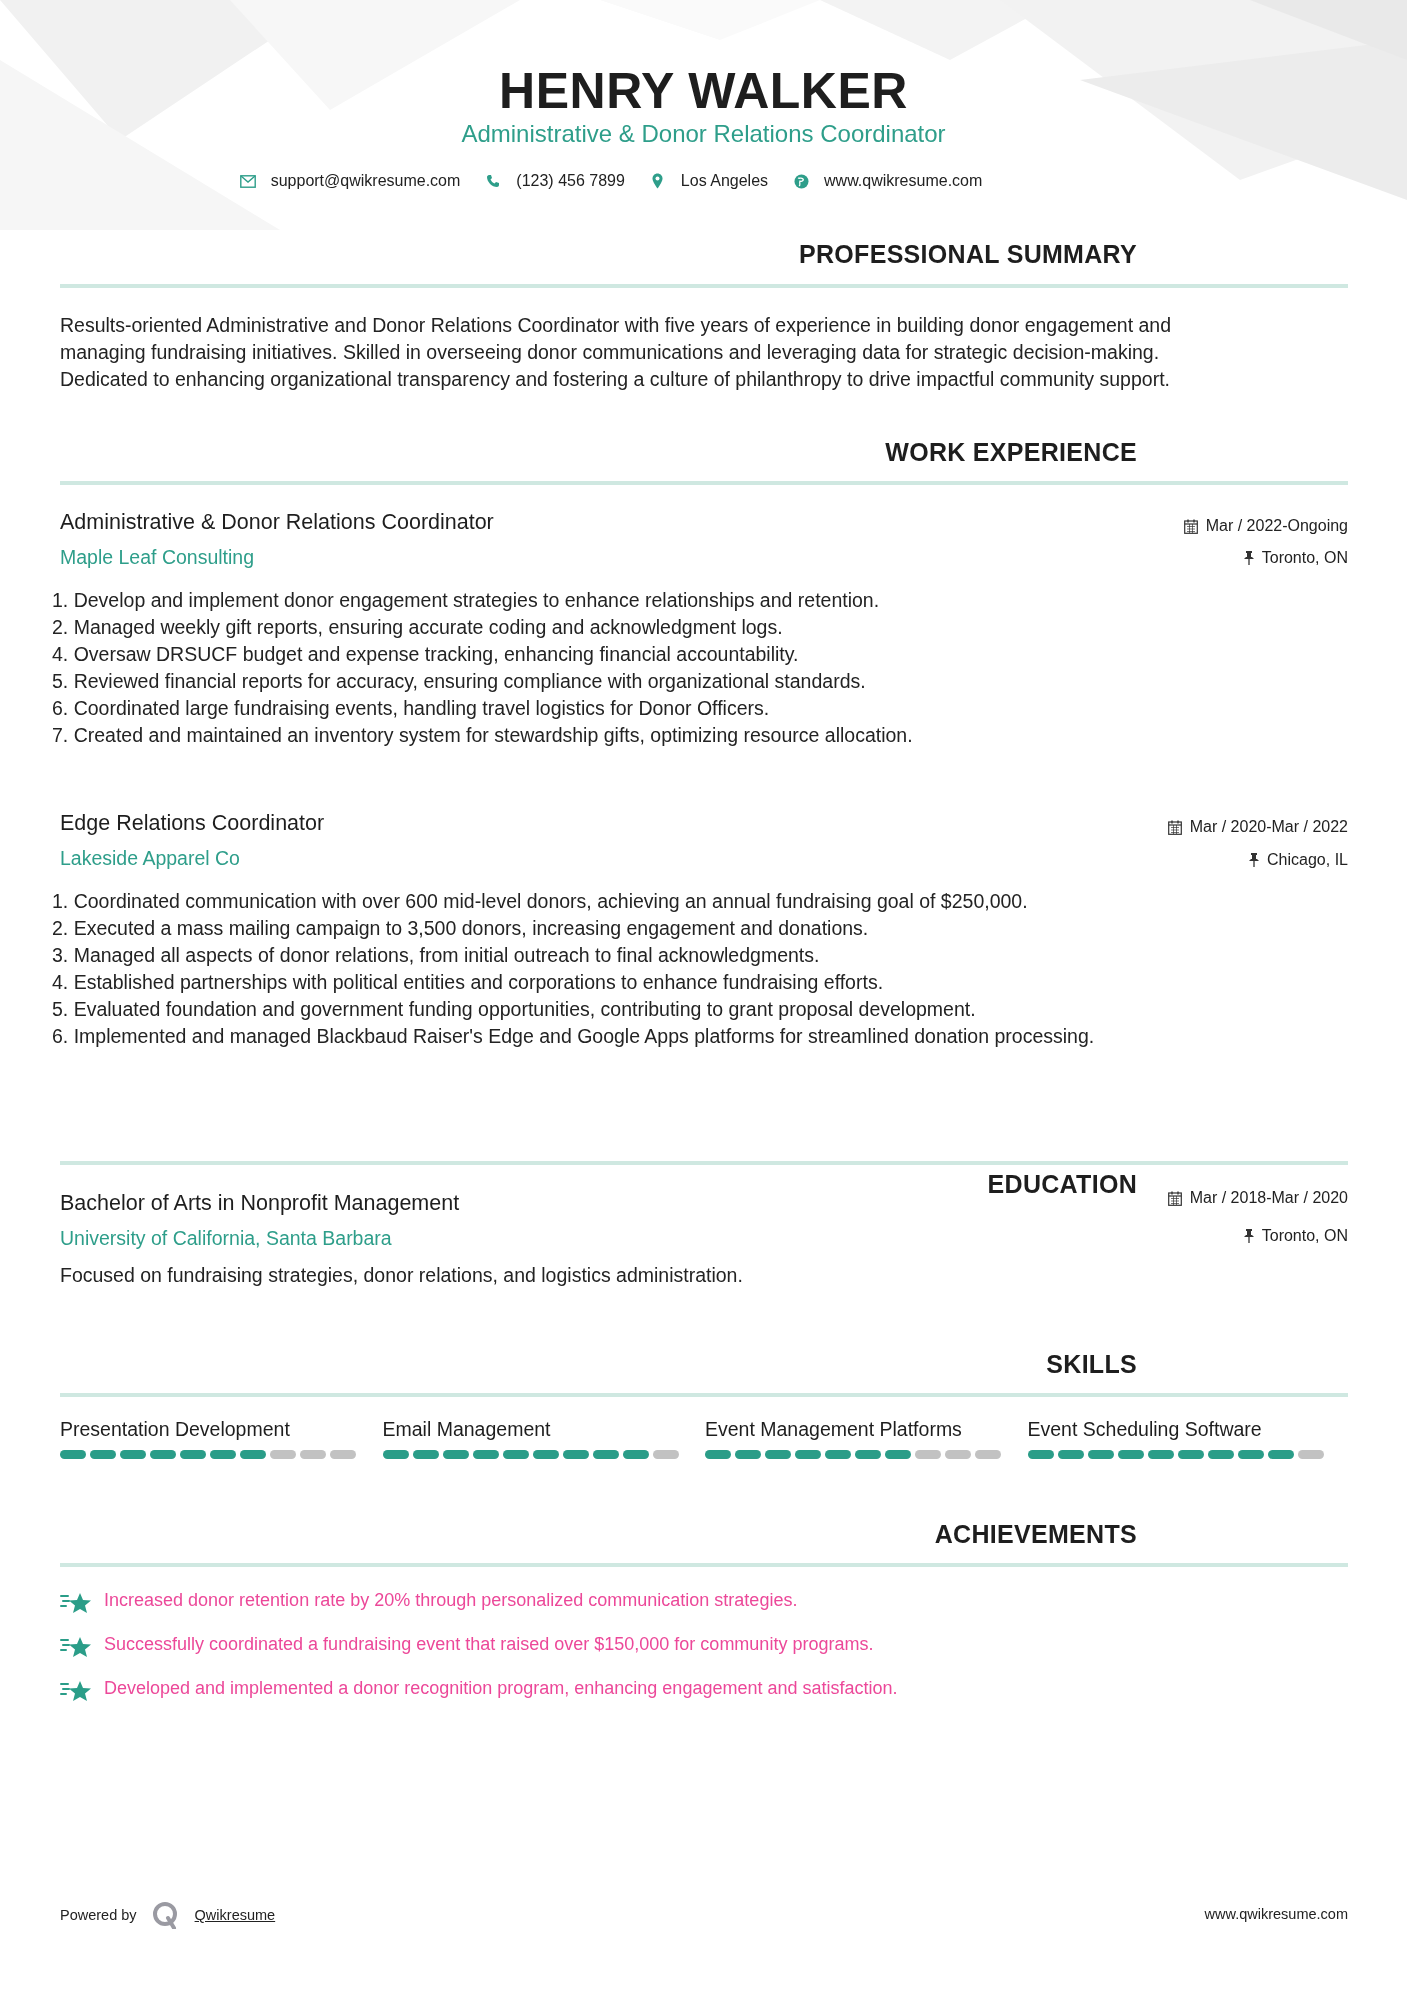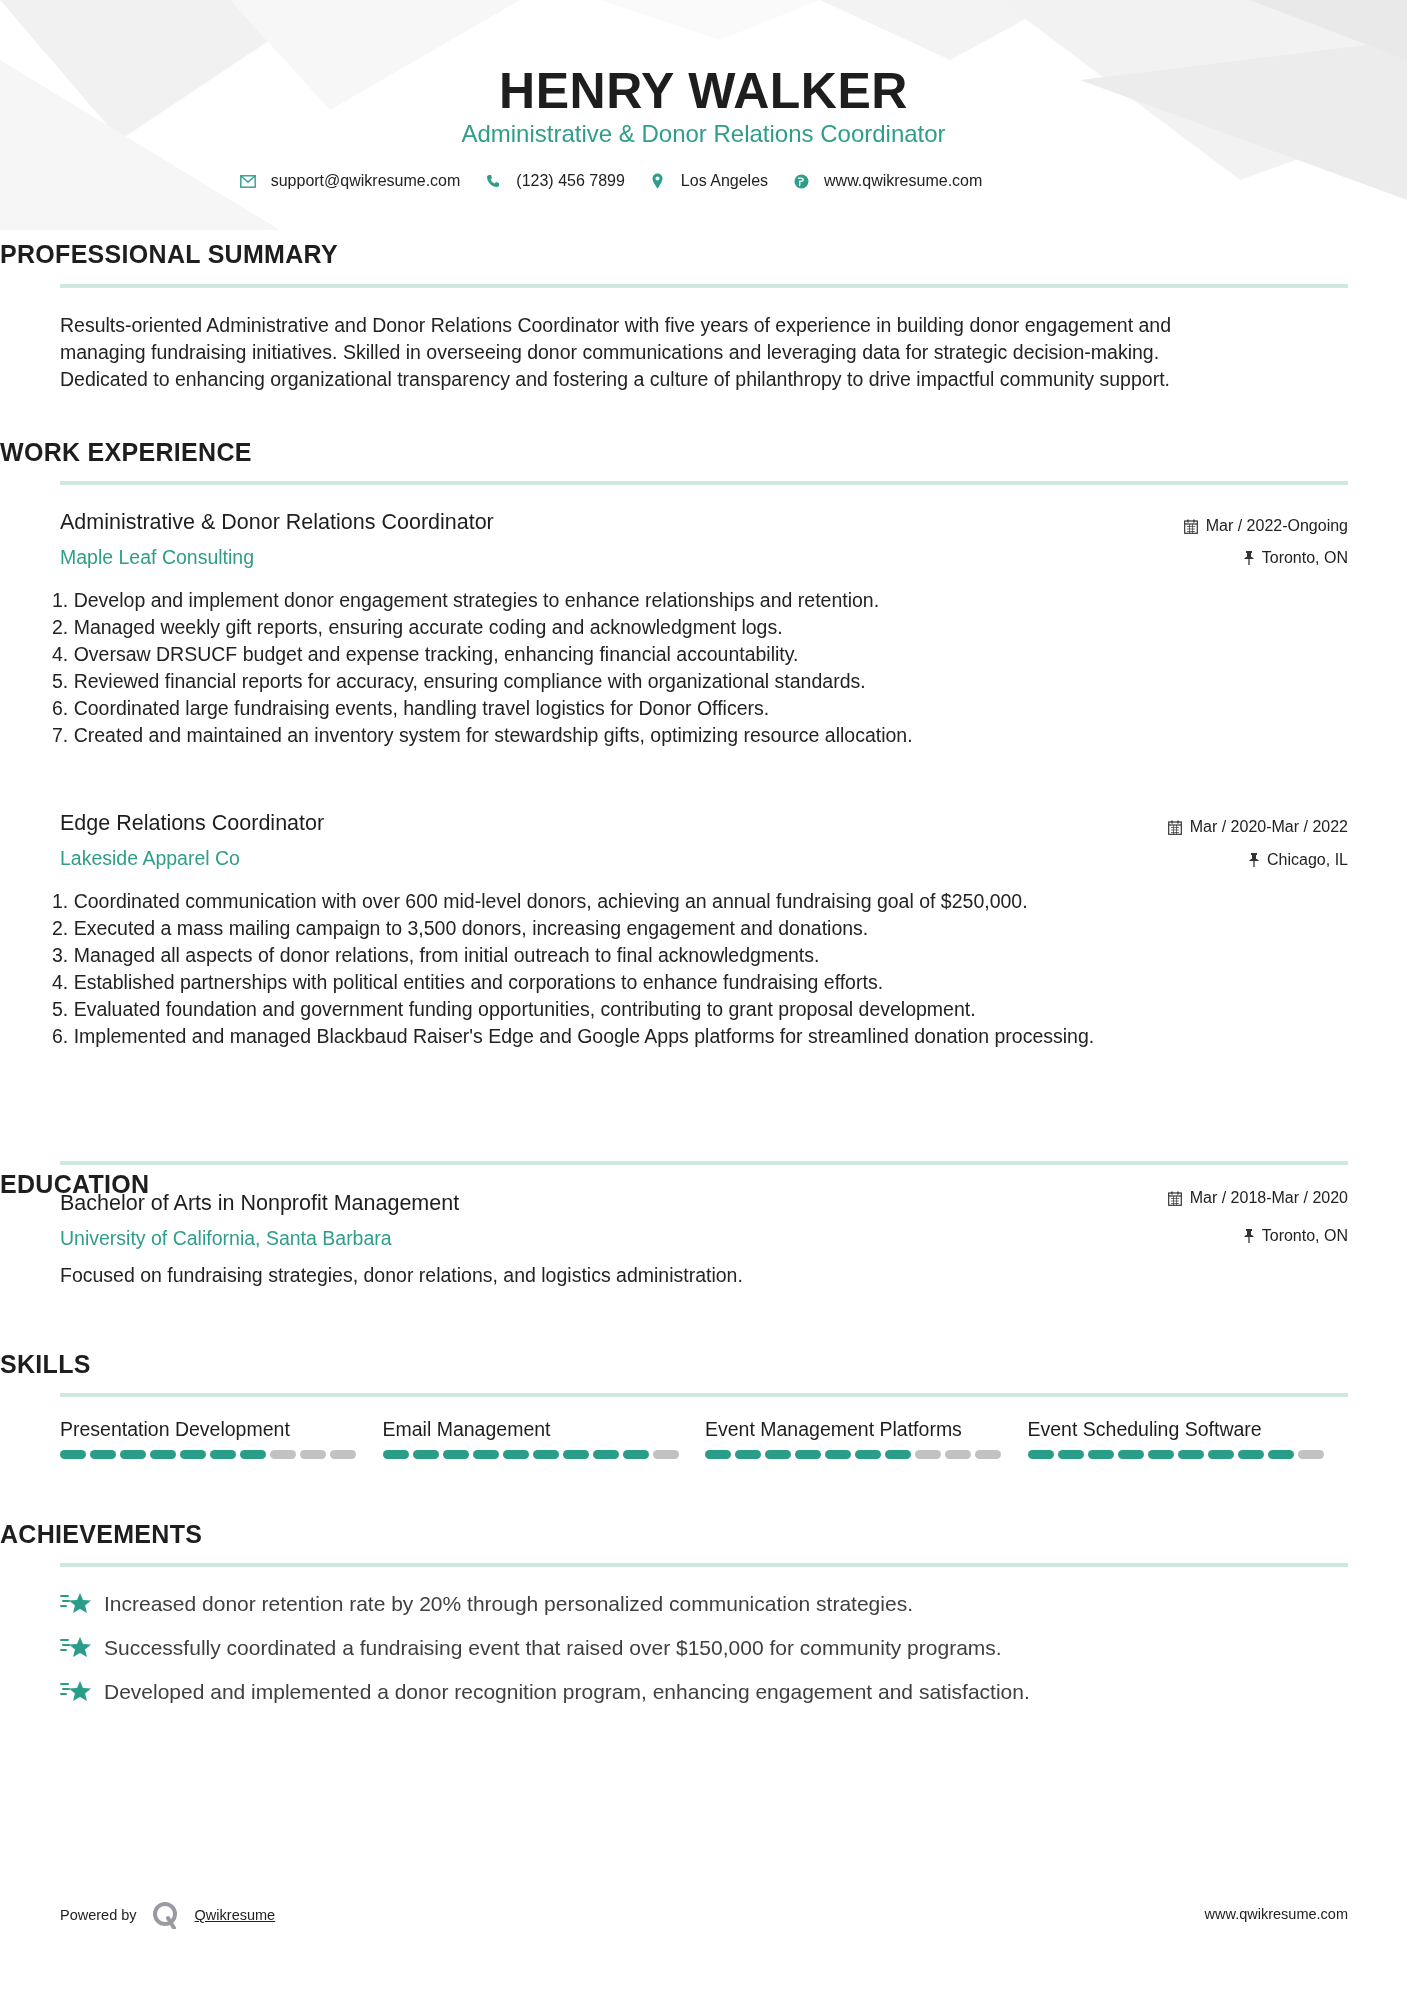--- a/index.html
+++ b/index.html
@@ -31,21 +31,21 @@
     position: absolute; top: 172px; left: 0; width: 1221px;
     display: flex; justify-content: center; align-items: center; gap: 0;
     font-size: 16px; color: #222;
   }
   .contact { display: flex; align-items: center; margin: 0 12px; }
   .contact .ico { width: 18px; height: 18px; margin-right: 14px; display: inline-flex; align-items: center; justify-content: center; }
   .contact .ico svg { display: block; }
 
   
   .section-title {
-    position: absolute; left: 0; width: 1137px; text-align: left;
+    position: absolute; left: 0; width: 1137px; text-align: right;
     font-size: 25px; font-weight: 700; letter-spacing: 0.3px; color: #1e1e1e;
   }
   .divider {
     position: absolute; left: 60px; width: 1288px; height: 4px; background: #cfe8e1;
   }
   .para {
     position: absolute; left: 60px; width: 1290px;
     font-size: 19.5px; line-height: 27px; color: #232323;
   }
 
@@ -69,21 +69,21 @@
 
   
   .skills { position: absolute; left: 60px; top: 1418px; width: 1290px; display: flex; }
   .skill { width: 330px; }
   .skill-name { font-size: 19.5px; color: #1e1e1e; height: 30px; white-space: nowrap; }
   .skill-bar { display: flex; gap: 4px; margin-top: 2px; }
   .seg { width: 26px; height: 9px; border-radius: 5px; background: #c2c2c2; }
   .seg.on { background: #2a9d88; }
 
   
-  .ach { position: absolute; left: 60px; display: flex; align-items: center; font-size: 21px; color: #404040; white-space: nowrap; }
+  .ach { position: absolute; left: 60px; display: flex; font-size: 18px; color: #ec4899; white-space: nowrap; }
   .ach .ico { width: 32px; height: 28px; margin-right: 12px; display: inline-flex; }
 
   
   .footer-left { position: absolute; left: 60px; top: 1901px; display: flex; align-items: center; font-size: 14.5px; color: #222; }
   .footer-left .logo { margin: 0 14px 0 14px; display: inline-flex; }
   .footer-left .link { text-decoration: underline; color: #222; }
   .footer-right { position: absolute; right: 59px; top: 1906px; font-size: 14.5px; color: #222; }
 </style>
 </head>
 <body>

